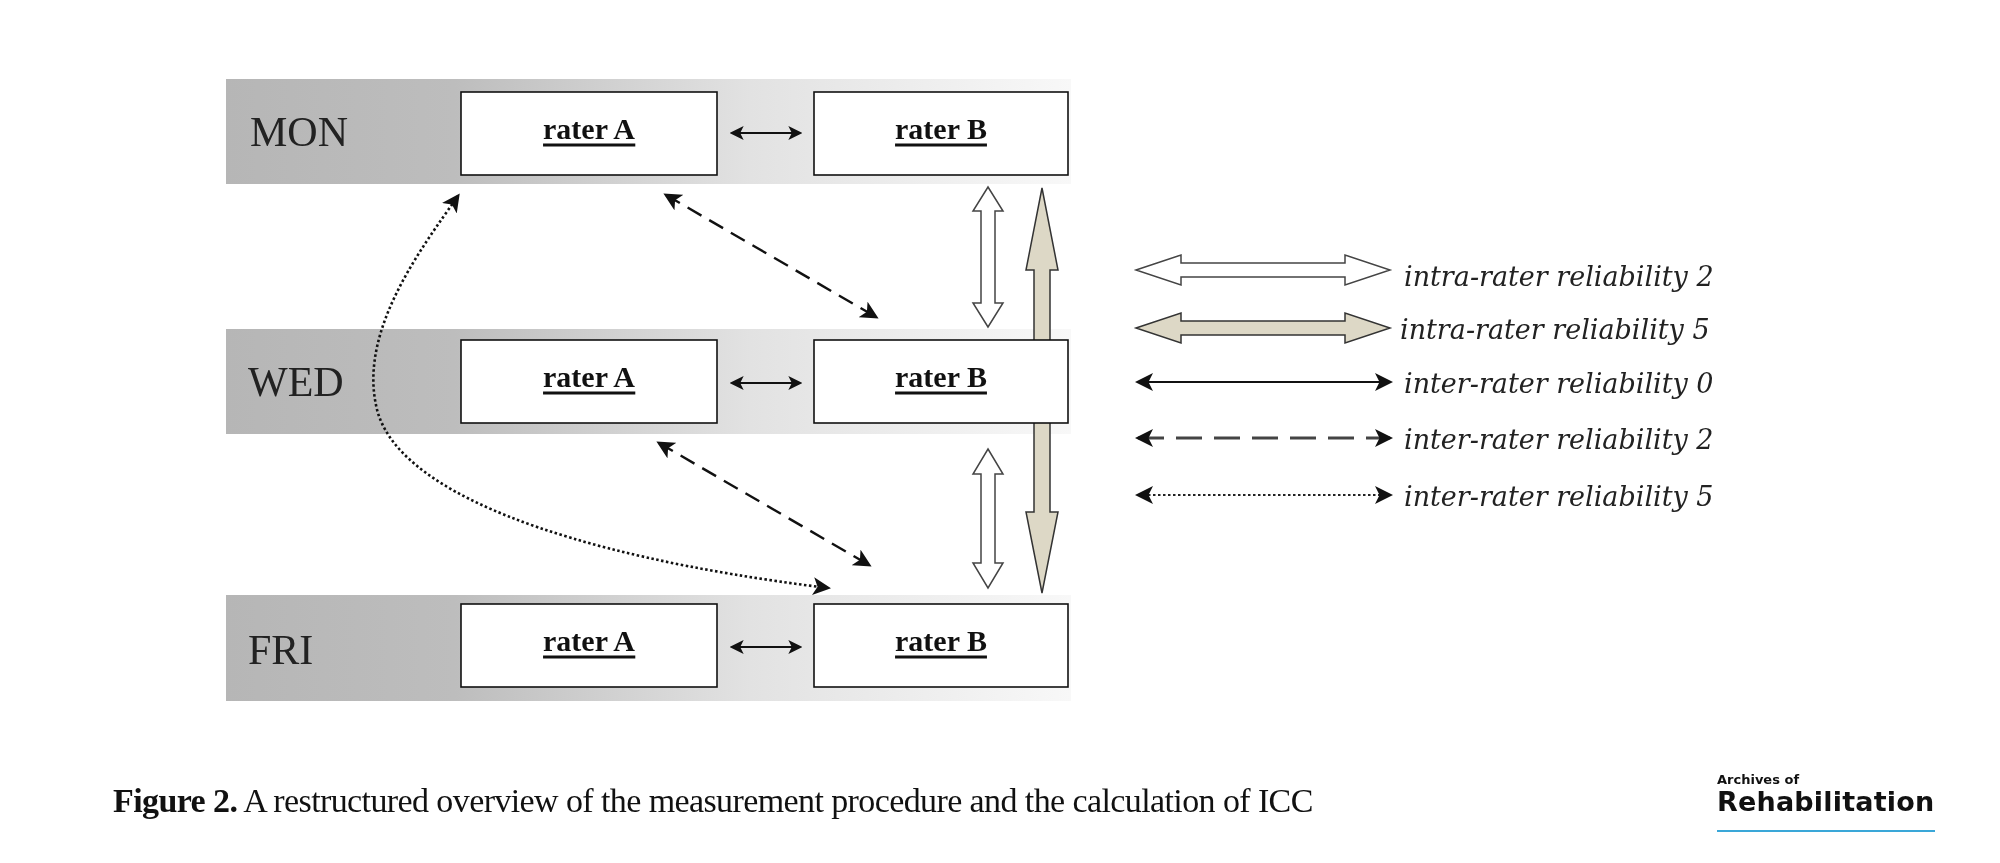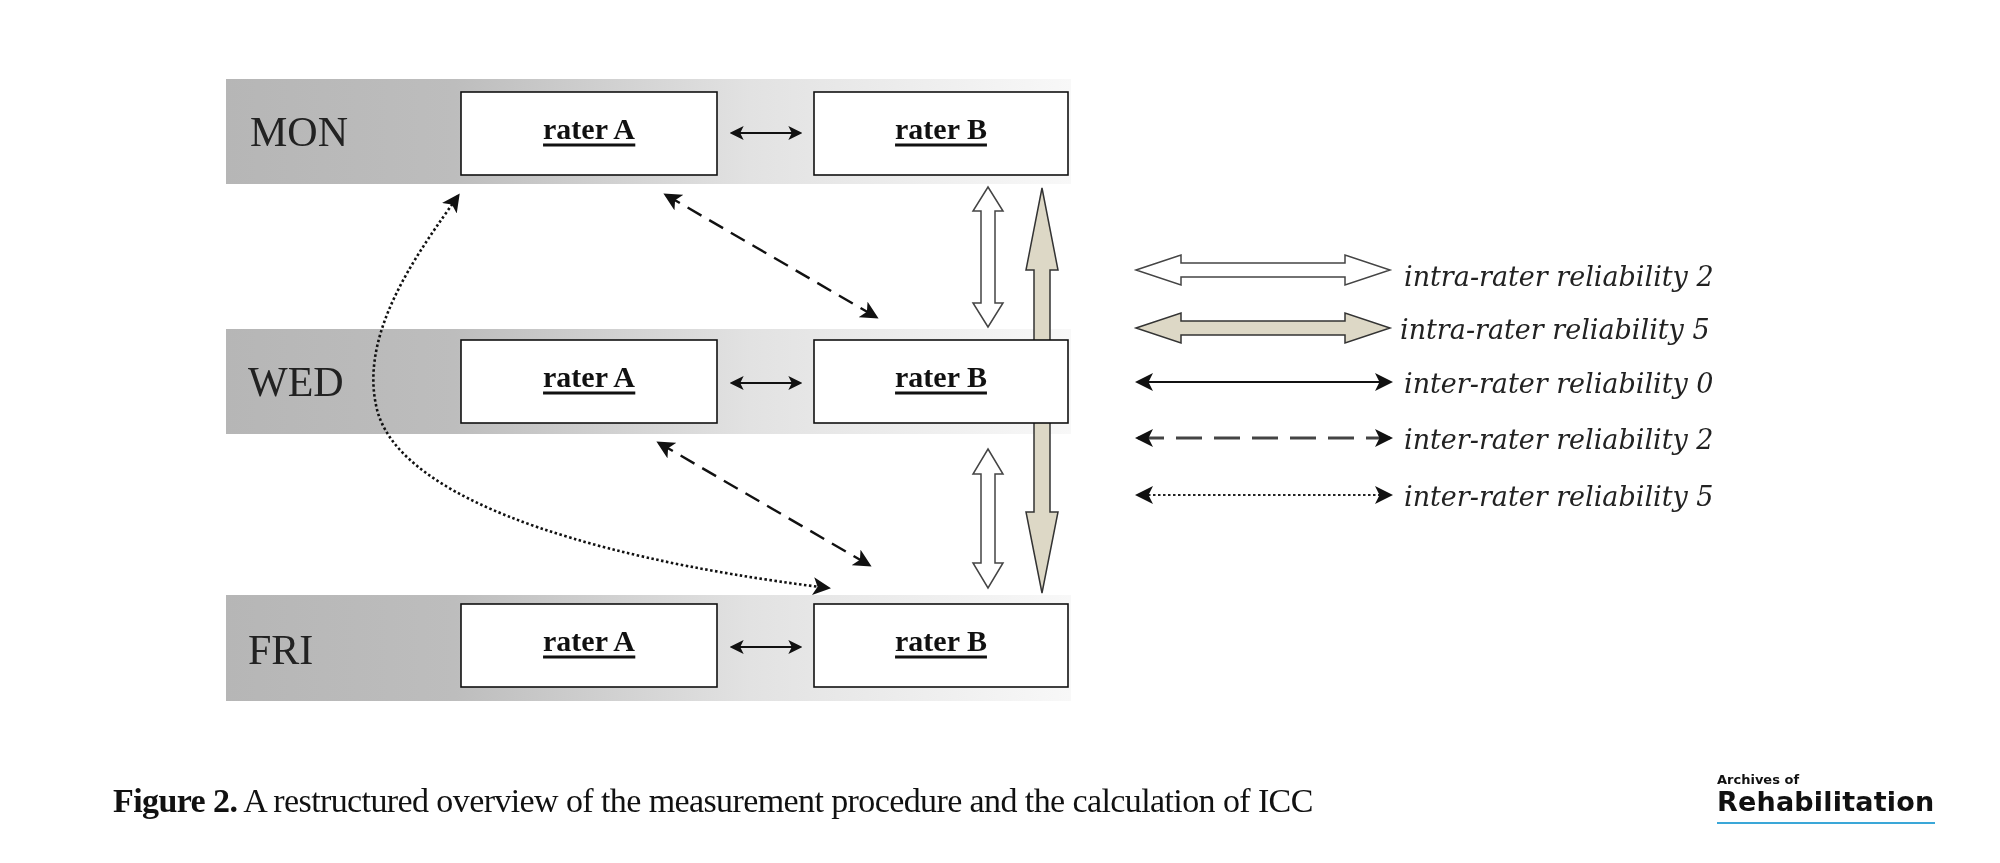--- a/index.html
+++ b/index.html
@@ -5,21 +5,21 @@
   html, body { margin: 0; padding: 0; background: #ffffff; }
   body { width: 2000px; height: 863px; position: relative; overflow: hidden; }
   #fig { position: absolute; left: 0; top: 0; width: 2000px; height: 863px; }
   .day-label { font-family: "Liberation Serif", serif; font-size: 42px; fill: #222; }
   .rater-label { font-family: "Liberation Serif", serif; font-size: 30px; font-weight: bold; fill: #111; text-decoration: underline; }
   .legend-label { font-family: "DejaVu Serif", serif; font-style: italic; font-size: 27px; fill: #222; }
   .caption { position: absolute; left: 113px; top: 782px; font-family: "Liberation Serif", serif; font-size: 34px; color: #111; white-space: nowrap; letter-spacing: -0.6px; }
   .caption .fig-no { font-weight: bold; }
   .logo { position: absolute; left: 1717px; top: 772px; font-family: "DejaVu Sans", sans-serif; color: #111; }
   .logo .small { font-size: 13px; font-weight: bold; line-height: 15px; display: block; }
-  .logo .big { font-size: 27px; font-weight: bold; line-height: 30px; display: block; letter-spacing: 0.2px; border-bottom: 2px solid #3aa7d8; padding-bottom: 5px; }
+  .logo .big { font-size: 27px; font-weight: bold; line-height: 30px; display: block; letter-spacing: 0.2px; border-bottom: 2px solid #3aa7d8; padding-bottom: 13px; }
 </style>
 </head>
 <body>
 
 <svg id="fig" viewBox="0 0 2000 863" xmlns="http://www.w3.org/2000/svg">
   <defs>
     <linearGradient id="bandGrad" x1="0" y1="0" x2="1" y2="0">
       <stop offset="0" stop-color="#b6b6b6"></stop>
       <stop offset="0.27" stop-color="#bdbdbd"></stop>
       <stop offset="0.62" stop-color="#e2e2e2"></stop>

